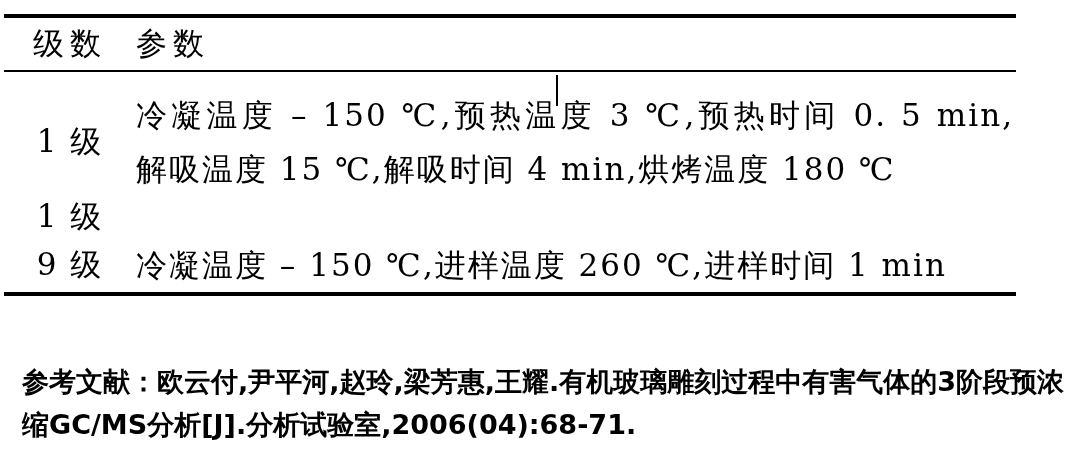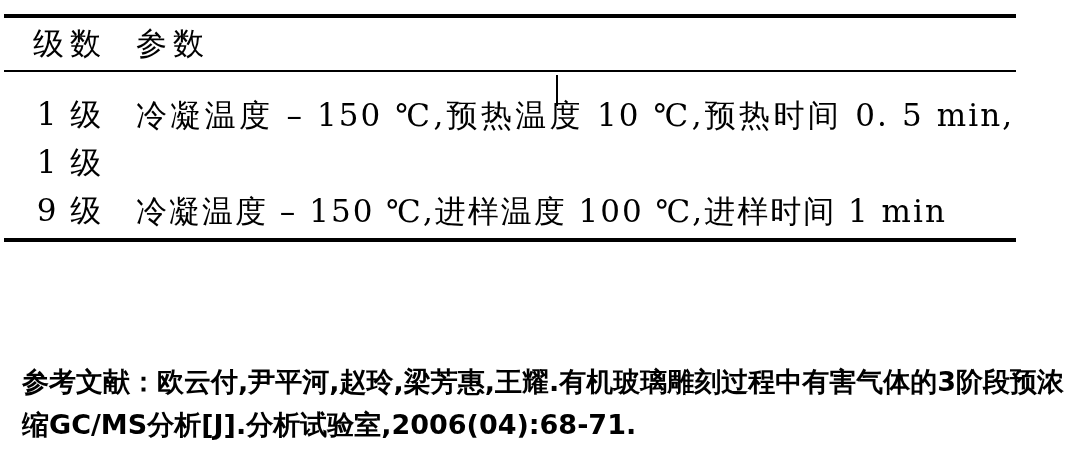--- a/index.html
+++ b/index.html
@@ -54,32 +54,33 @@
     <div class="col-params">参数</div>
   </div>
 
   <div class="rule-thin"></div>
 
   <div class="tbody">
 
     <div class="trow">
       <div class="col-level">1 级</div>
       <div class="lines">
-        <div class="pline justify">冷凝温度 – 150 ℃,预热温度 10 ℃,预热时间 0. 5 min,</div>
+        <div class="pline justify">冷凝温度 – 150 ℃,预热温度 3 ℃,预热时间 0. 5 min,</div>
+        <div class="pline">解吸温度 15 ℃,解吸时间 4 min,烘烤温度 180 ℃</div>
       </div>
     </div>
 
     <div class="trow">
       <div class="col-level">1 级</div>
     </div>
 
     <div class="trow">
       <div class="col-level">9 级</div>
       <div class="lines">
-        <div class="pline">冷凝温度 – 150 ℃,进样温度 100 ℃,进样时间 1 min</div>
+        <div class="pline">冷凝温度 – 150 ℃,进样温度 260 ℃,进样时间 1 min</div>
       </div>
     </div>
 
   </div>
 
   <div class="rule-thick"></div>
 </div>
 
 <div class="caret"></div>
 

